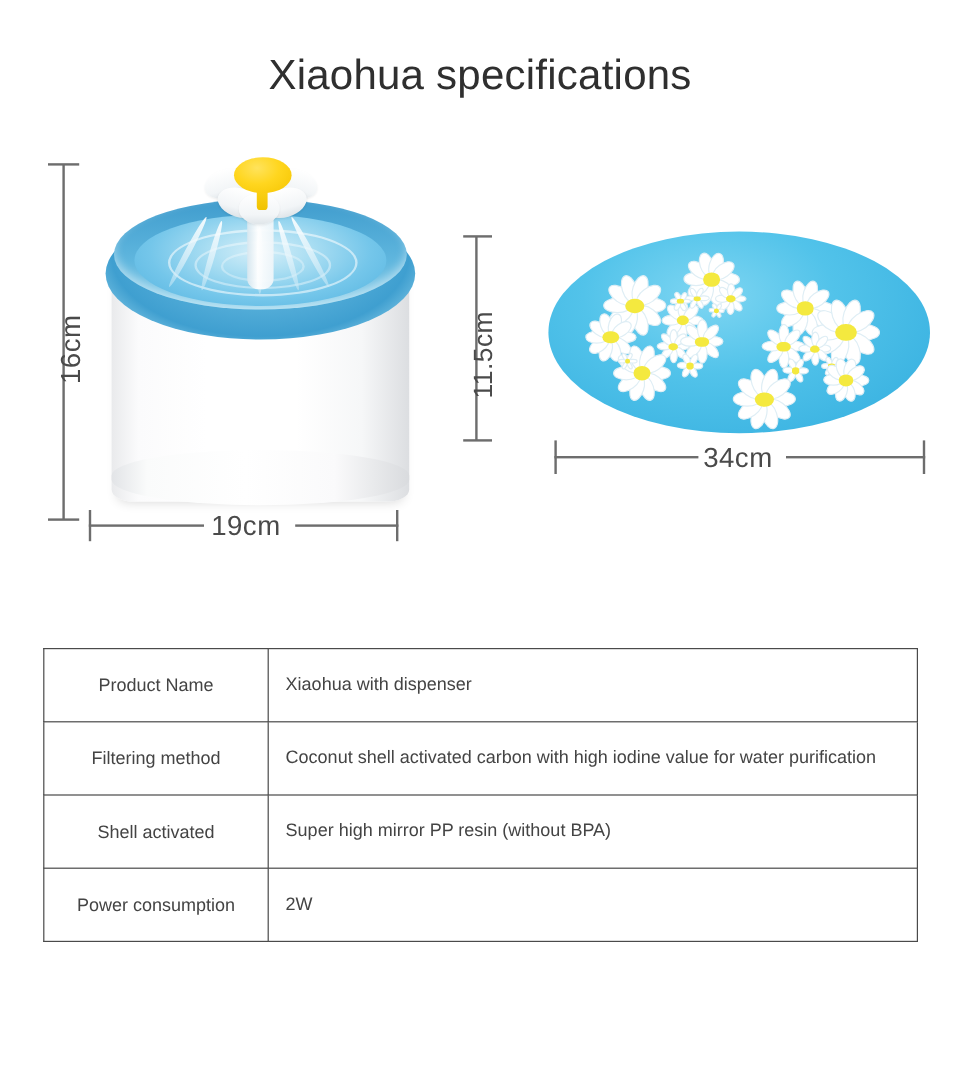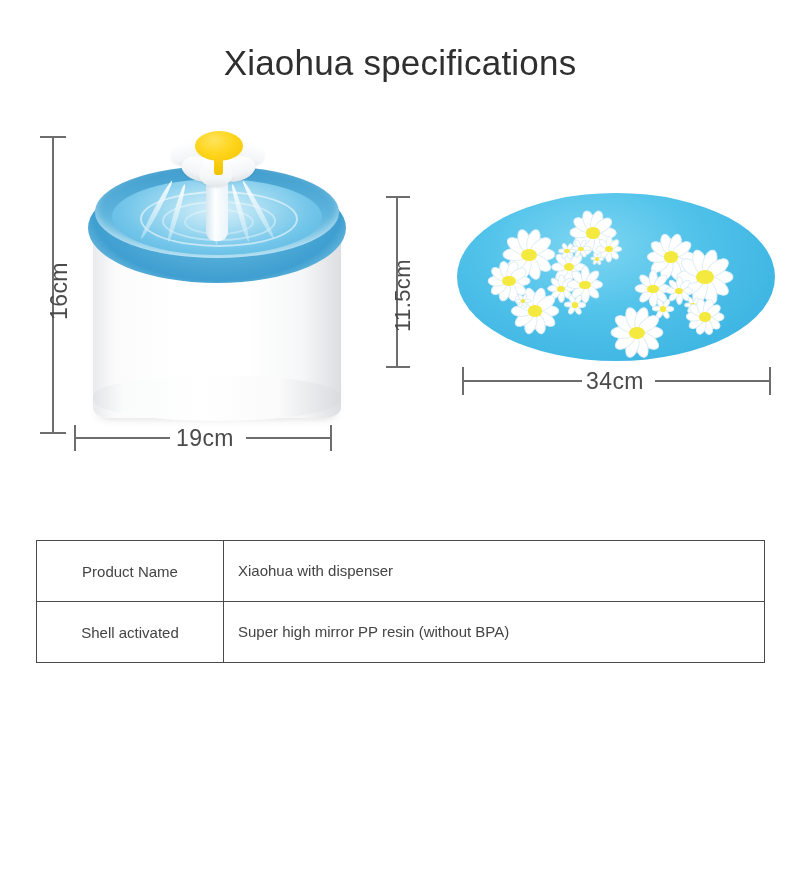--- a/index.html
+++ b/index.html
@@ -547,17 +547,25 @@
   <div class="dim-label" style="left:586px; top:263px;">34cm</div>
 </div>
 
 <table id="spec-table">
   <tbody id="spec-table-body">
       <tr>
         <td class="spec-key">Product Name</td>
         <td class="spec-val">Xiaohua with dispenser</td>
       </tr>
       <tr>
+        <td class="spec-key">Filtering method</td>
+        <td class="spec-val">Coconut shell activated carbon with high iodine value for water purification</td>
+      </tr>
+      <tr>
         <td class="spec-key">Shell activated</td>
         <td class="spec-val">Super high mirror PP resin (without BPA)</td>
       </tr>
+      <tr>
+        <td class="spec-key">Power consumption</td>
+        <td class="spec-val">2W</td>
+      </tr>
     </tbody>
 </table>
 
 </body></html>

